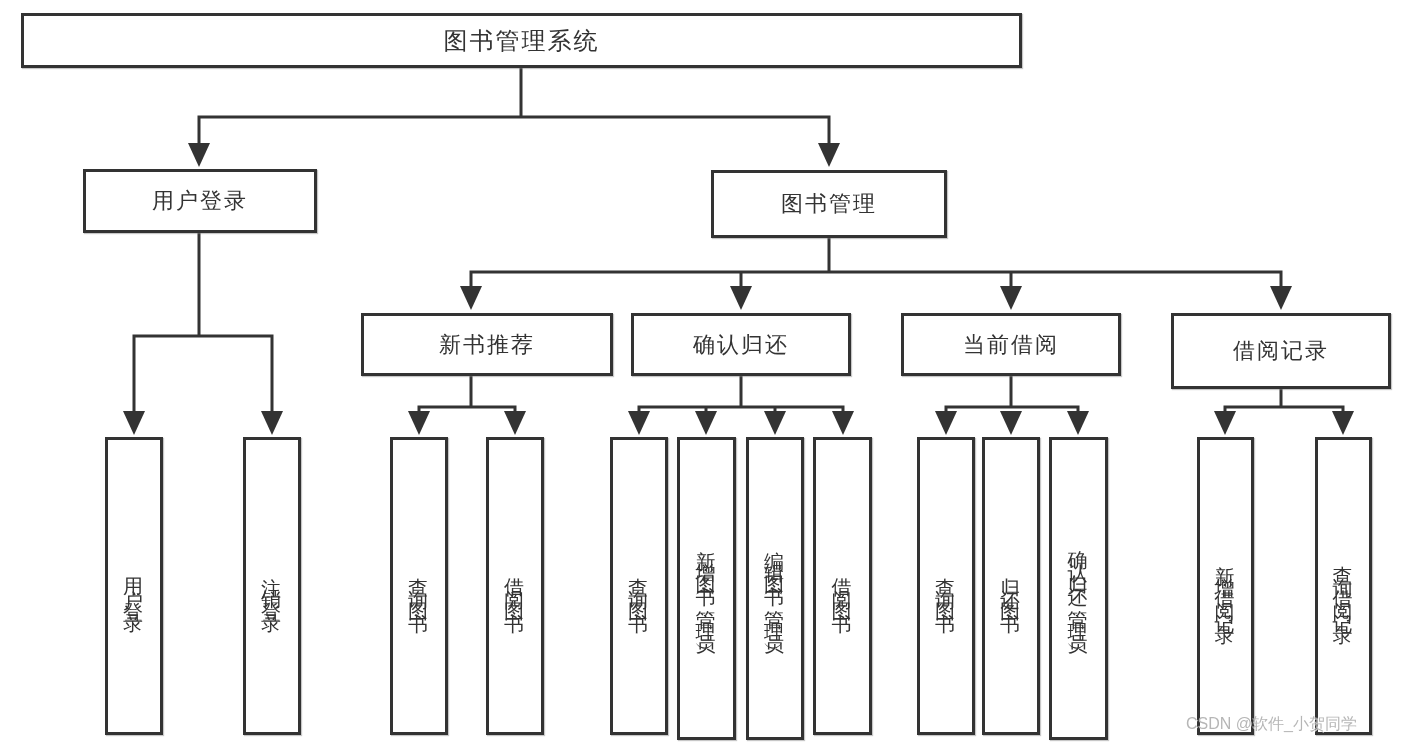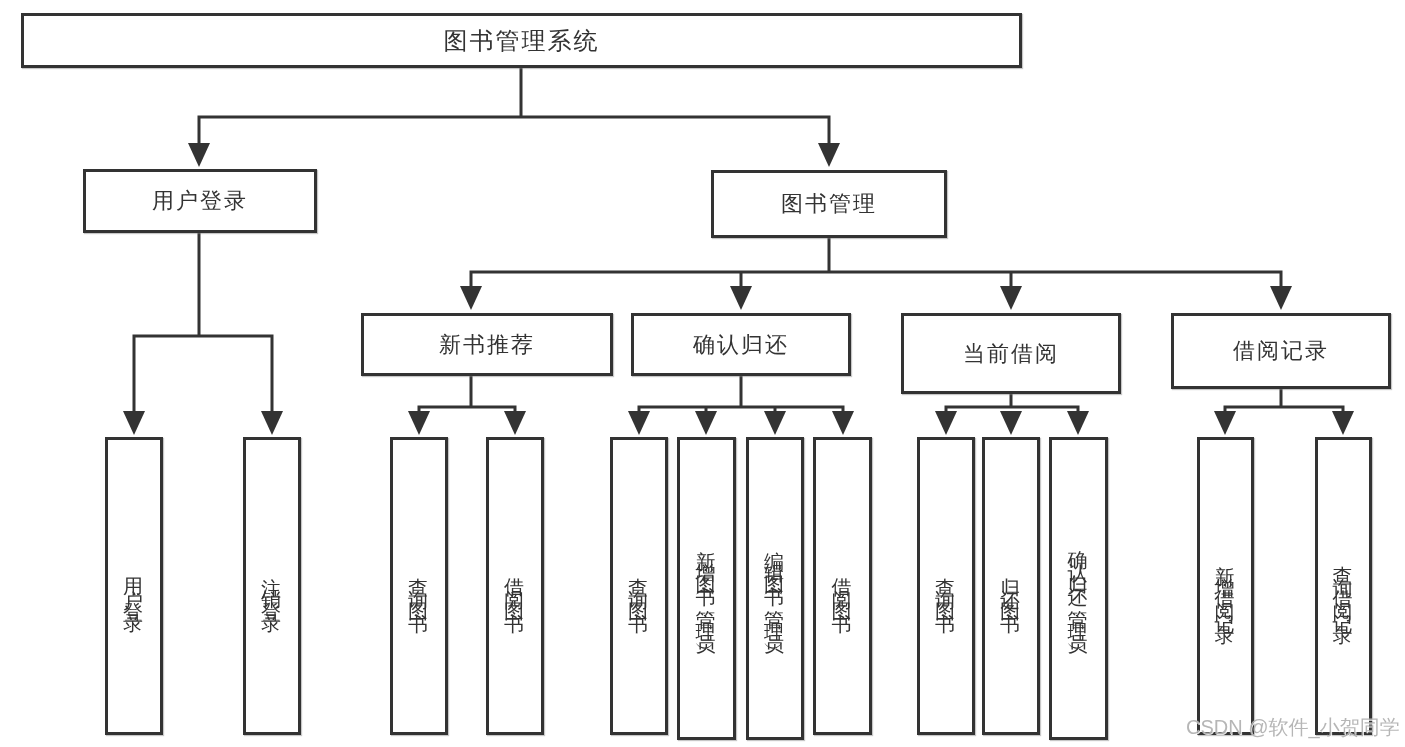--- a/index.html
+++ b/index.html
@@ -40,21 +40,21 @@
     writing-mode:vertical-rl;
     text-orientation:mixed;
     font-size:20px;
     letter-spacing:12px;
     color:var(--text);
     white-space:nowrap;
   }
   .watermark{
     position:absolute;
     left:1186px;top:714px;
-    font-size:20px;
+    font-size:16px;
     color:var(--watermark);
     text-shadow:1px 1px 0 rgba(255,255,255,0.9);
     white-space:nowrap;
     z-index:5;
     opacity:0.95;
   }
 </style>
 </head>
 <body>
 
@@ -106,21 +106,21 @@
   <div class="node" style="left:711px;top:170px;width:236px;height:68px">
     <span class="hlabel branch-label">图书管理</span>
   </div>
 
   <div class="node" style="left:361px;top:313px;width:252px;height:63px">
     <span class="hlabel branch-label">新书推荐</span>
   </div>
   <div class="node" style="left:631px;top:313px;width:220px;height:63px">
     <span class="hlabel branch-label">确认归还</span>
   </div>
-  <div class="node" style="left:901px;top:313px;width:220px;height:81px">
+  <div class="node" style="left:901px;top:313px;width:220px;height:63px">
     <span class="hlabel branch-label">当前借阅</span>
   </div>
   <div class="node" style="left:1171px;top:313px;width:220px;height:76px">
     <span class="hlabel branch-label">借阅记录</span>
   </div>
 
   <div class="node leaf" style="left:105px;top:437px;width:58px;height:298px">
     <span class="vlabel">用户登录</span>
   </div>
   <div class="node leaf" style="left:243px;top:437px;width:58px;height:298px">

